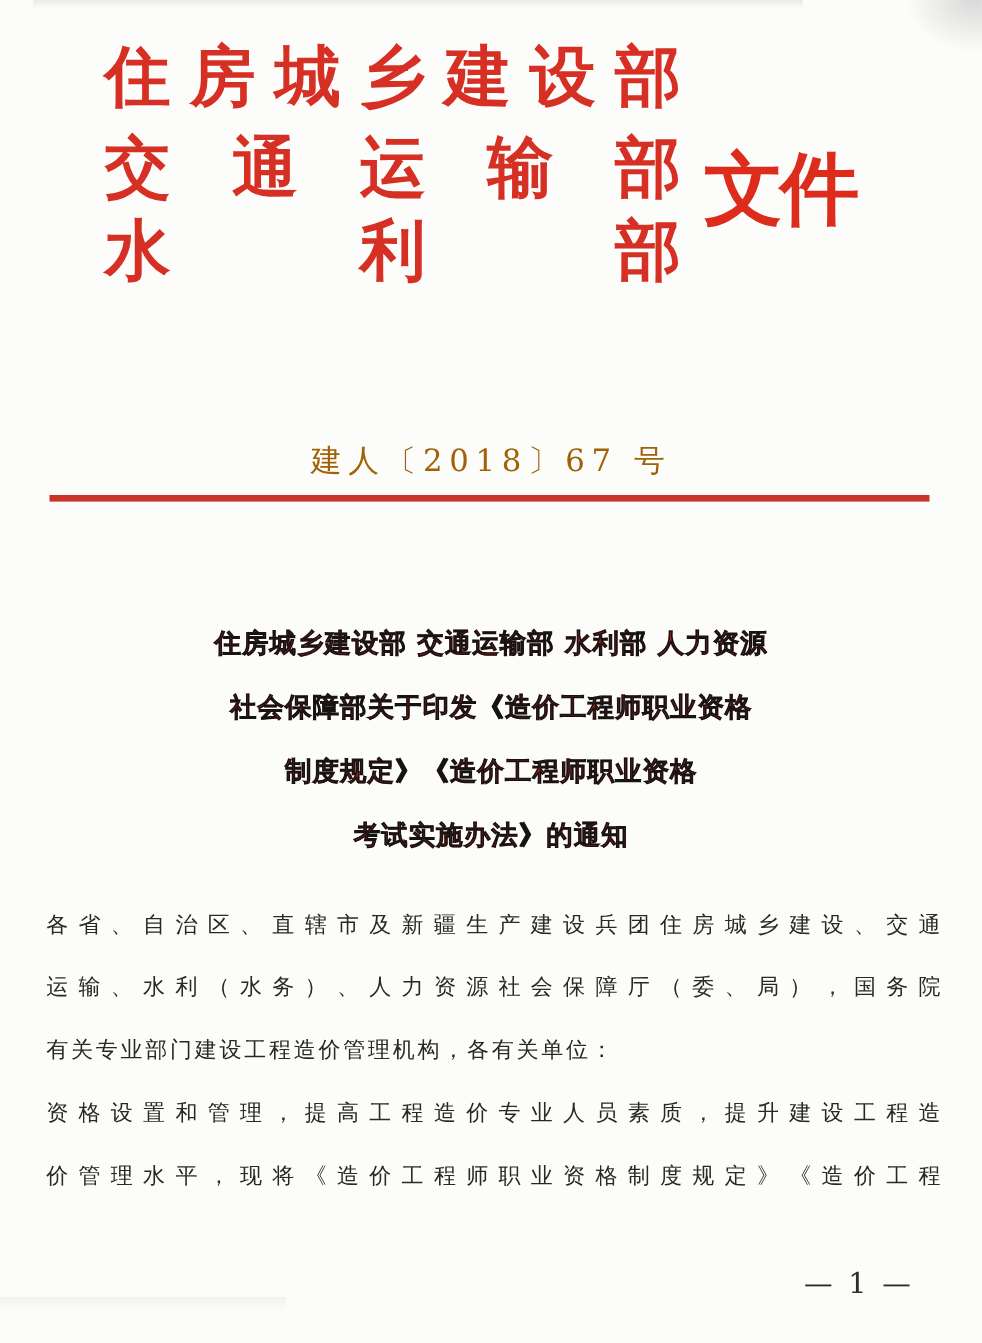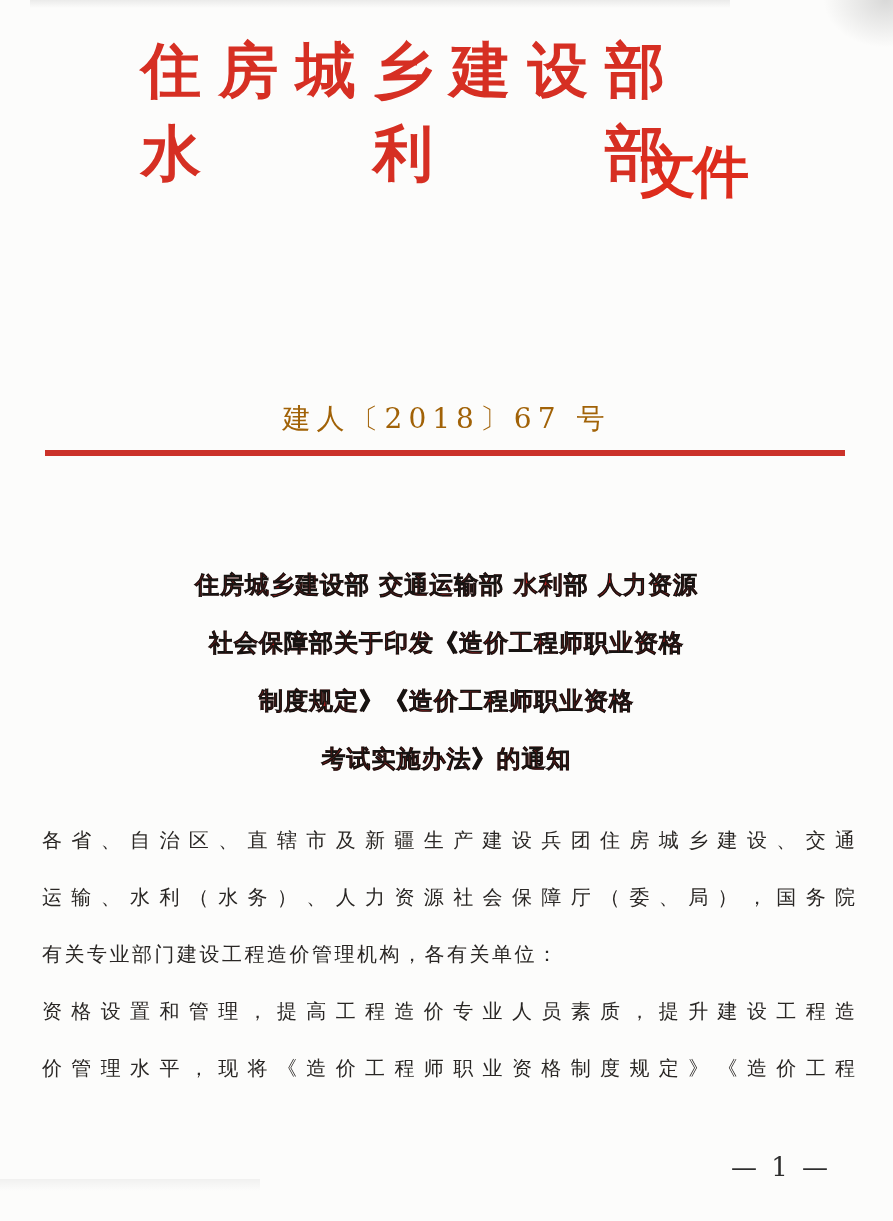--- a/index.html
+++ b/index.html
@@ -14,21 +14,20 @@
     font-family: "DejaVu Serif", "Liberation Serif", serif;
     color: #232120;
   }
 
   
   .letterhead-agencies {
     position: absolute;
     left: 95px;
     top: 40px;
     width: 524px;
-    margin-left: 46px;
   }
   .agency-line {
     color: #d62f23;
     font-weight: 700;
     font-size: 60px;
     line-height: 60px;
     text-align: justify;
     text-align-last: justify;
     white-space: nowrap;
   }
@@ -36,21 +35,21 @@
   .agency-line:nth-child(2) { margin-bottom: 15px; }
   .agency-line:nth-child(3) { margin-bottom: 12px; }
   .agency-line--tight { font-size: 57px; }
 
   .doc-label {
     position: absolute;
     left: 640px;
     top: 131px;
     color: #dd2c1c;
     font-weight: 700;
-    font-size: 56px;
+    font-size: 72px;
     line-height: 80px;
     letter-spacing: -3px;
     white-space: nowrap;
   }
 
   
   .doc-number {
     position: absolute;
     top: 402px;
     left: 0;
@@ -149,20 +148,21 @@
 <body>
 
 <div class="page">
 
   <div class="smudge-top-edge"></div>
   <div class="smudge-top-right"></div>
   <div class="smudge-bottom"></div>
 
   <header class="letterhead-agencies">
     <div class="agency-line">住房城乡建设部</div>
+    <div class="agency-line">交通运输部</div>
     <div class="agency-line">水利部</div>
   </header>
 
   <div class="doc-label">文件</div>
 
   <div class="doc-number">建人〔2018〕67 号</div>
 
   <div class="red-rule"></div>
 
   <h1 class="title-block">

